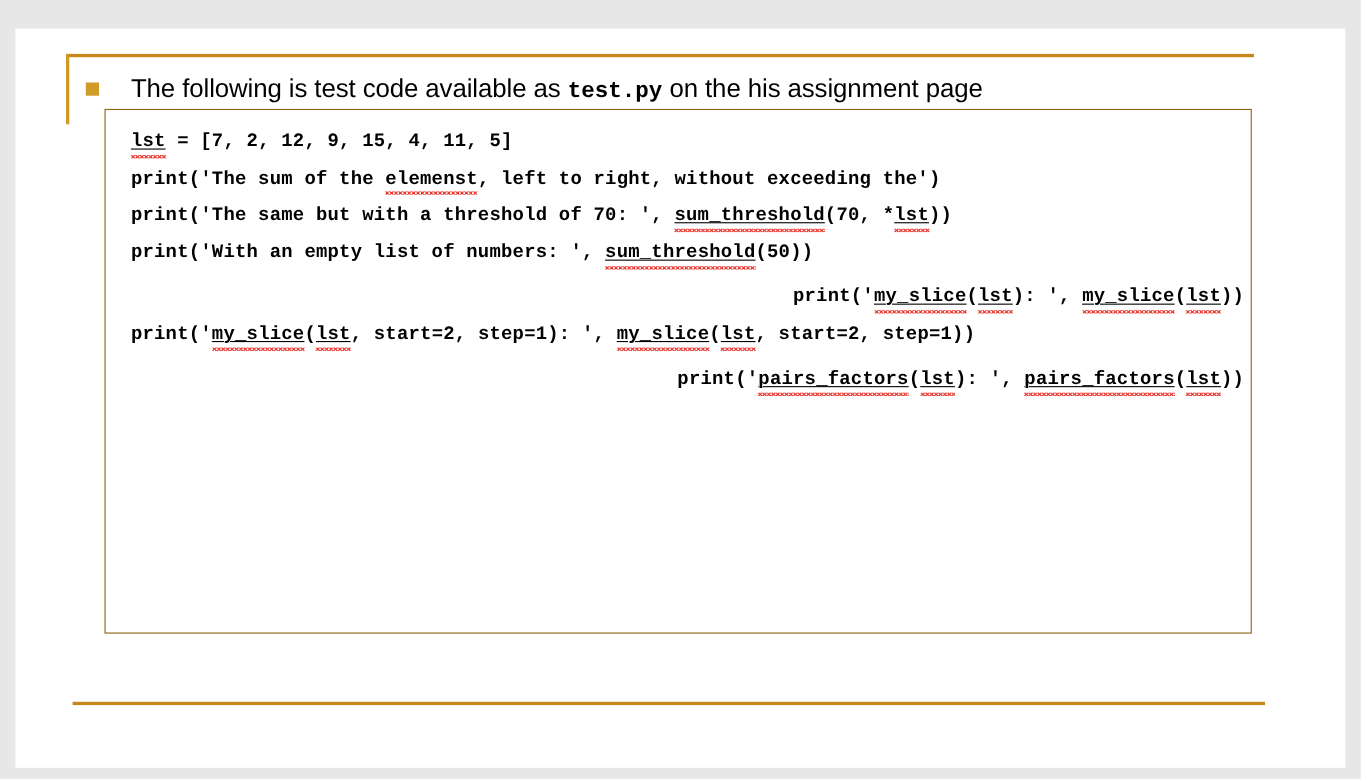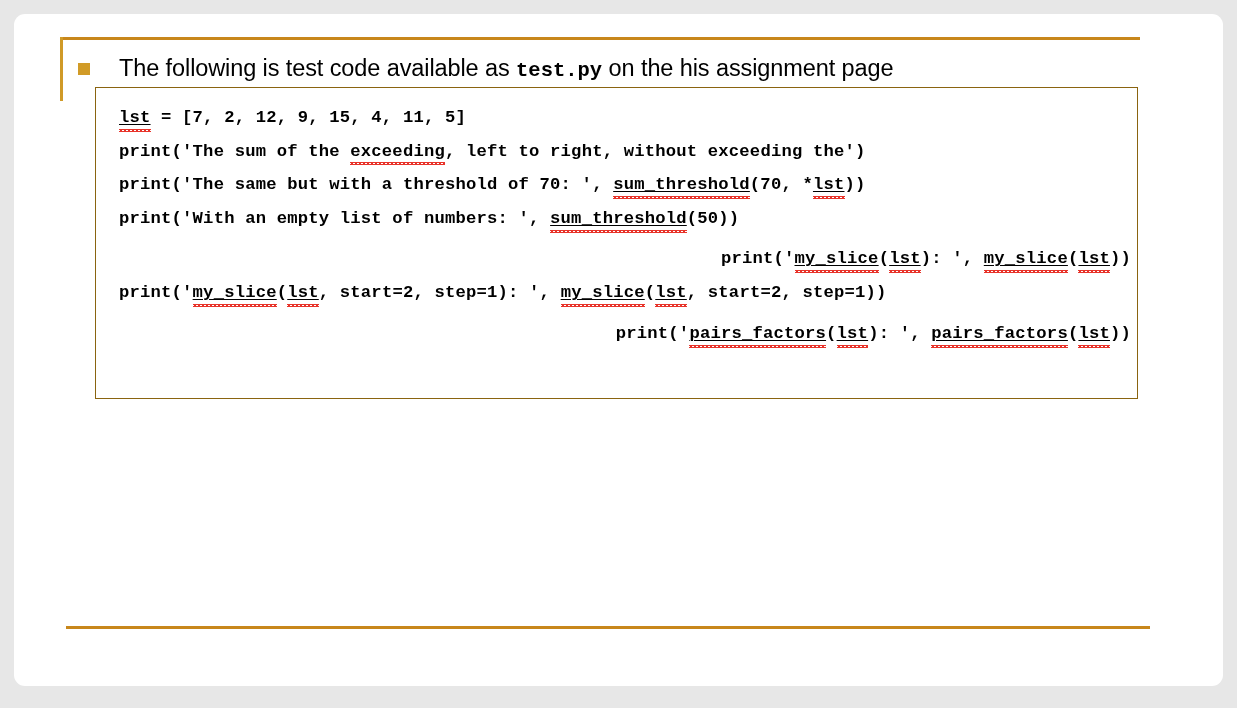--- a/index.html
+++ b/index.html
@@ -11,25 +11,24 @@
     height: 708px;
     background: #e7e7e7;
     font-family: "Liberation Sans", sans-serif;
     overflow: hidden;
   }
 
   
   #slide-surface {
     position: absolute;
     left: 14px;
-    top: 14px;
+    top: 26px;
     width: 1209px;
     height: 672px;
     background: #ffffff;
-    border-radius: 11px;
   }
 
   
   .rule-top {
     position: absolute;
     left: 46px;
     top: 23px;
     width: 1080px;
     height: 3px;
     background: #c8871b;
@@ -81,21 +80,21 @@
     font-size: 20.5px;
     letter-spacing: 0;
   }
 
   
   #code-box {
     position: absolute;
     left: 81px;
     top: 73px;
     width: 1043px;
-    height: 312px;
+    height: 477px;
     border: 1.5px solid #8a6410;
     background: #ffffff;
     box-sizing: border-box;
   }
   .code-lines {
     position: absolute;
     left: 23px;
     top: 13px;
     right: 6px;
   }
@@ -166,21 +165,21 @@
   <div class="bullet-row">
     <div class="bullet-marker"></div>
     <div class="bullet-text">
       <span>The following is test code available as </span><span class="mono-inline">test.py</span><span> on the his assignment page</span>
     </div>
   </div>
 
   <div id="code-box">
     <div class="code-lines" id="code-lines">
         <div class="code-line"><span class="sp">lst</span> = [7, 2, 12, 9, 15, 4, 11, 5]</div>
-        <div class="code-line">print('The sum of the <span class="sq">exceeding</span>, left to right, without exceeding the')</div>
+        <div class="code-line">print('The sum of the <span class="sq">elemenst</span>, left to right, without exceeding the')</div>
         <div class="code-line">print('The same but with a threshold of 70: ', <span class="sp">sum_threshold</span>(70, *<span class="sp">lst</span>))</div>
         <div class="code-line">print('With an empty list of numbers: ', <span class="sp">sum_threshold</span>(50))</div>
         <div class="code-line spacer-before">print('<span class="sp">my_slice</span>(<span class="sp">lst</span>): ', <span class="sp">my_slice</span>(<span class="sp">lst</span>))</div>
         <div class="code-line">print('<span class="sp">my_slice</span>(<span class="sp">lst</span>, start=2, step=1): ', <span class="sp">my_slice</span>(<span class="sp">lst</span>, start=2, step=1))</div>
         <div class="code-line spacer-before">print('<span class="sp">pairs_factors</span>(<span class="sp">lst</span>): ', <span class="sp">pairs_factors</span>(<span class="sp">lst</span>))</div>
       </div>
   </div>
 
 </div>
 

